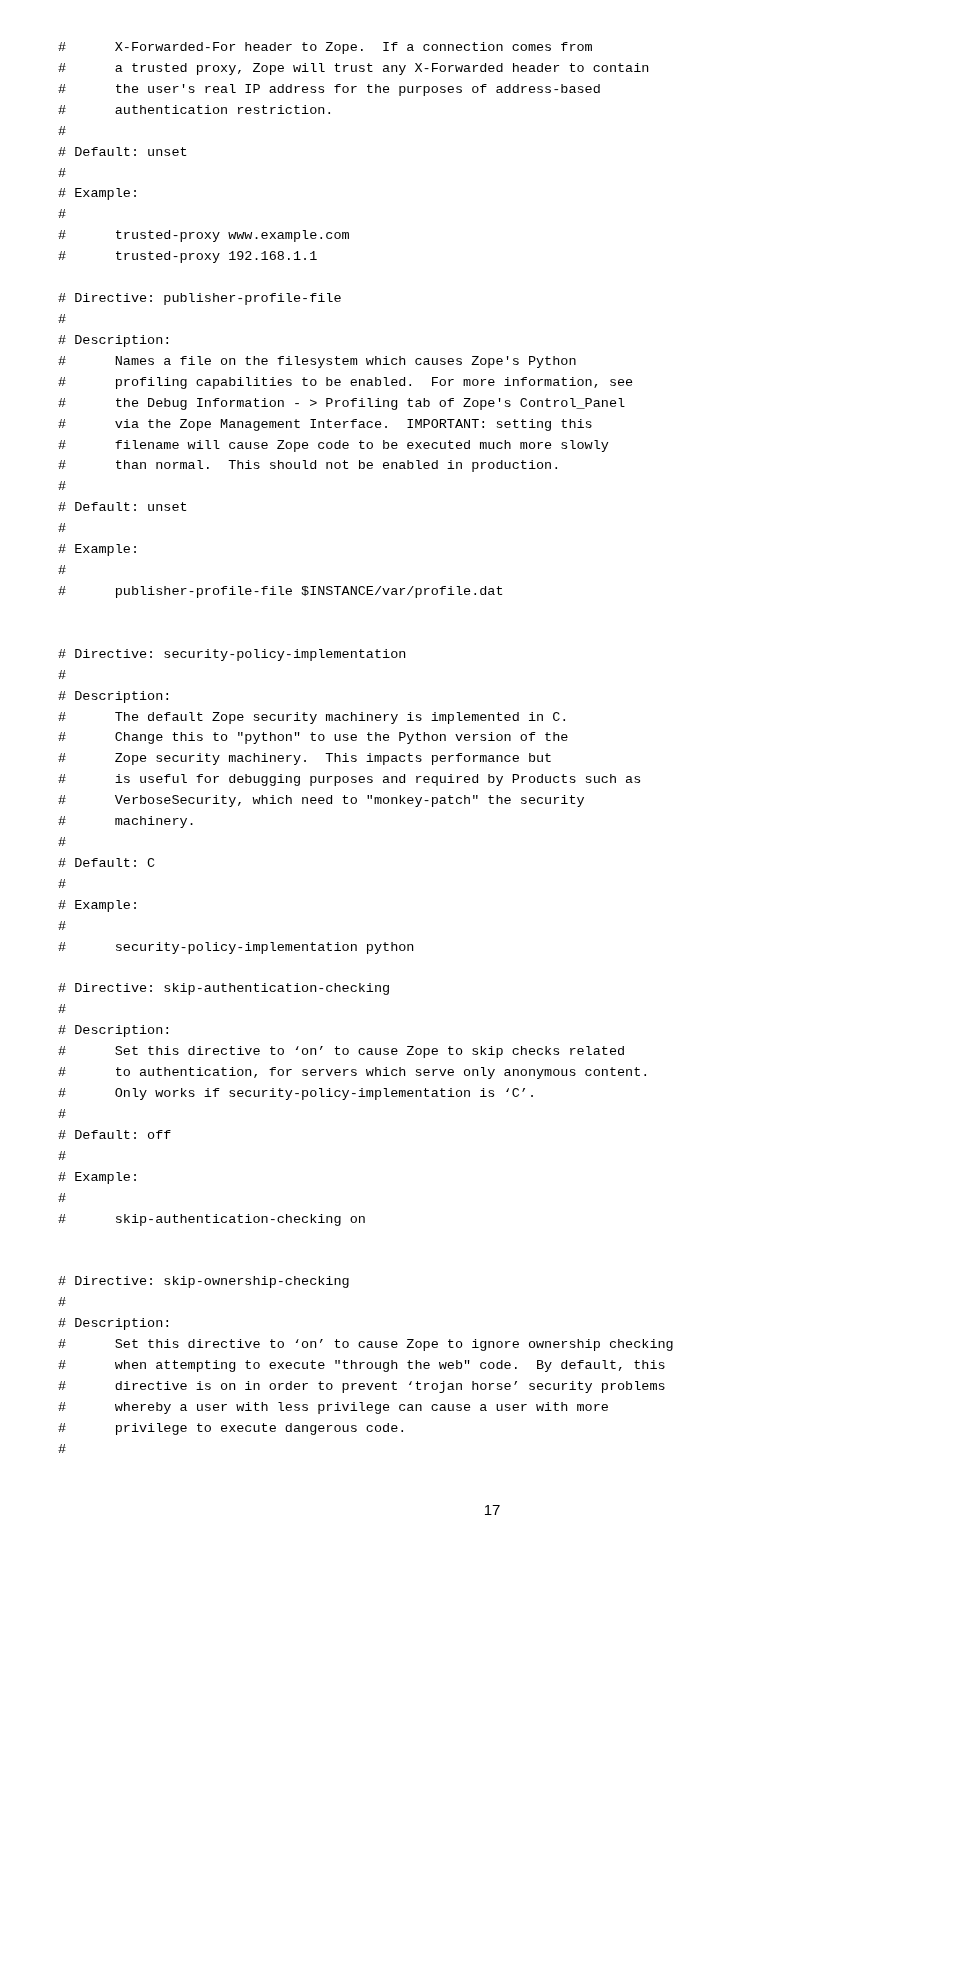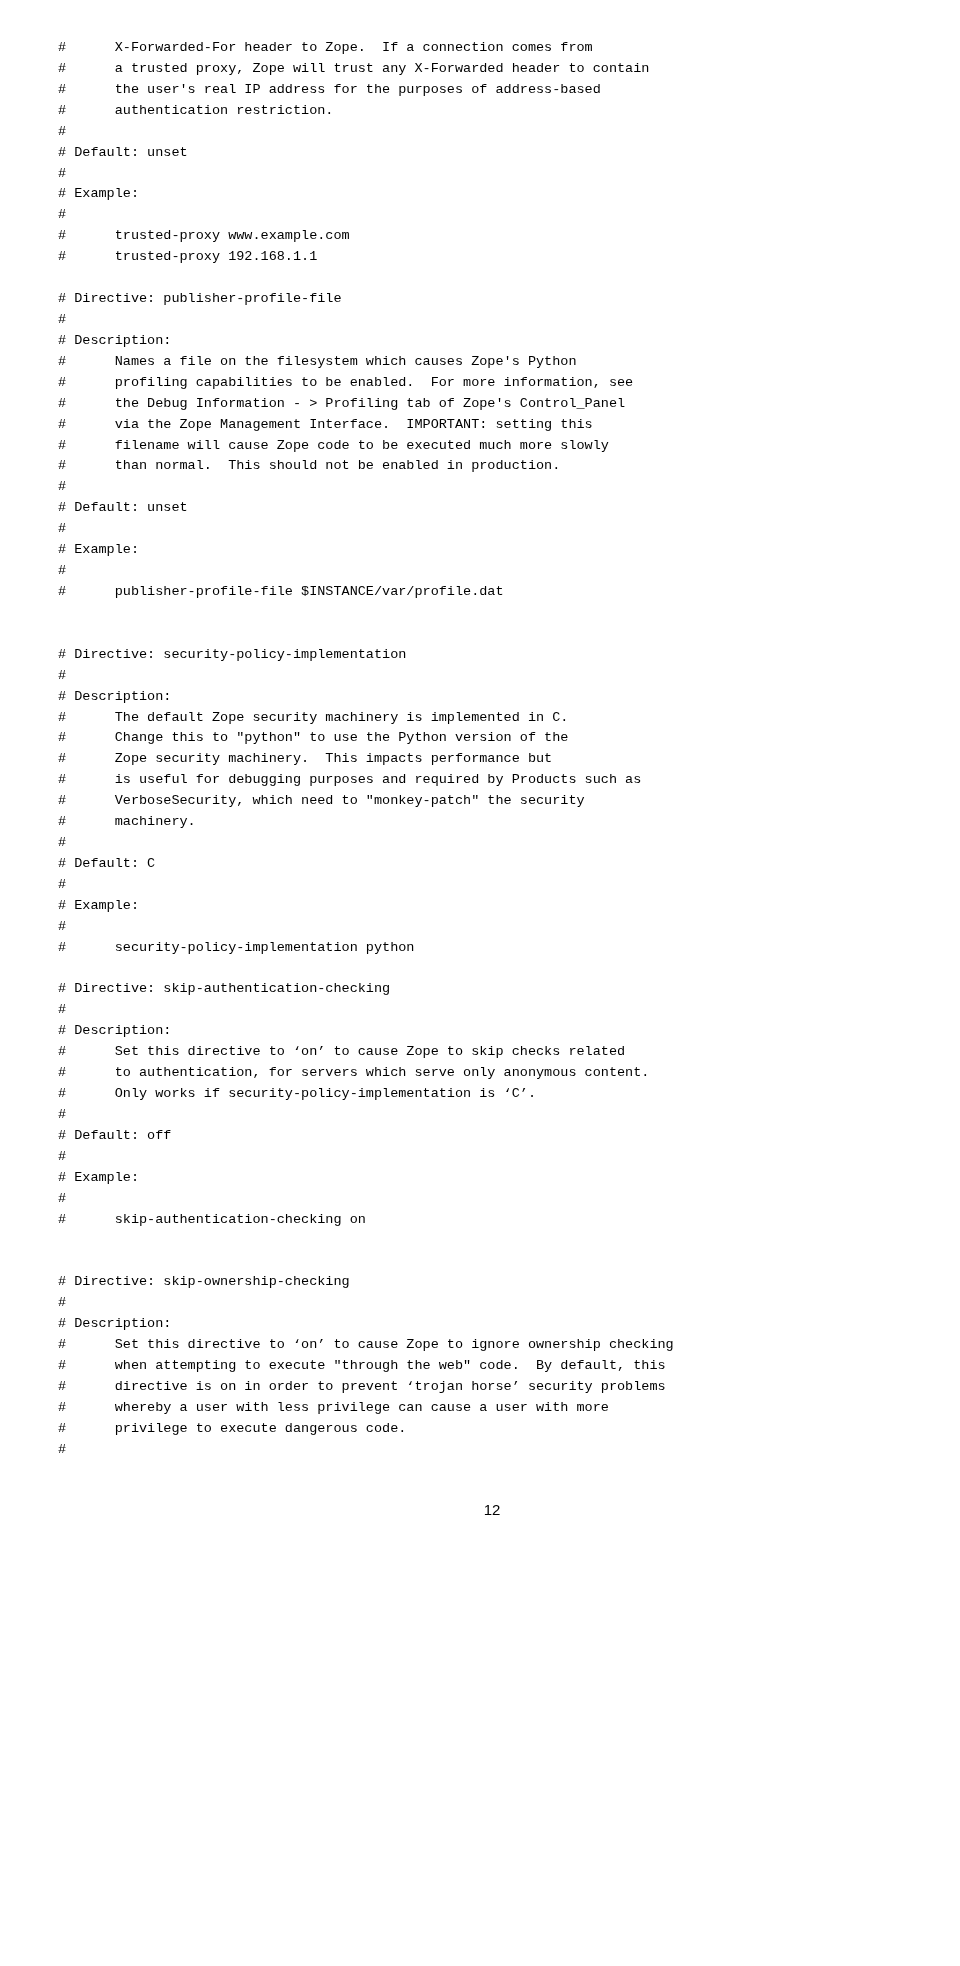--- a/index.html
+++ b/index.html
@@ -98,13 +98,13 @@
 # Directive: skip-ownership-checking
 #
 # Description:
 #      Set this directive to ‘on’ to cause Zope to ignore ownership checking
 #      when attempting to execute "through the web" code.  By default, this
 #      directive is on in order to prevent ‘trojan horse’ security problems
 #      whereby a user with less privilege can cause a user with more
 #      privilege to execute dangerous code.
 #</div>
 
-<div class="page-footer">12</div>
+<div class="page-footer">17</div>
 
 </body></html>

